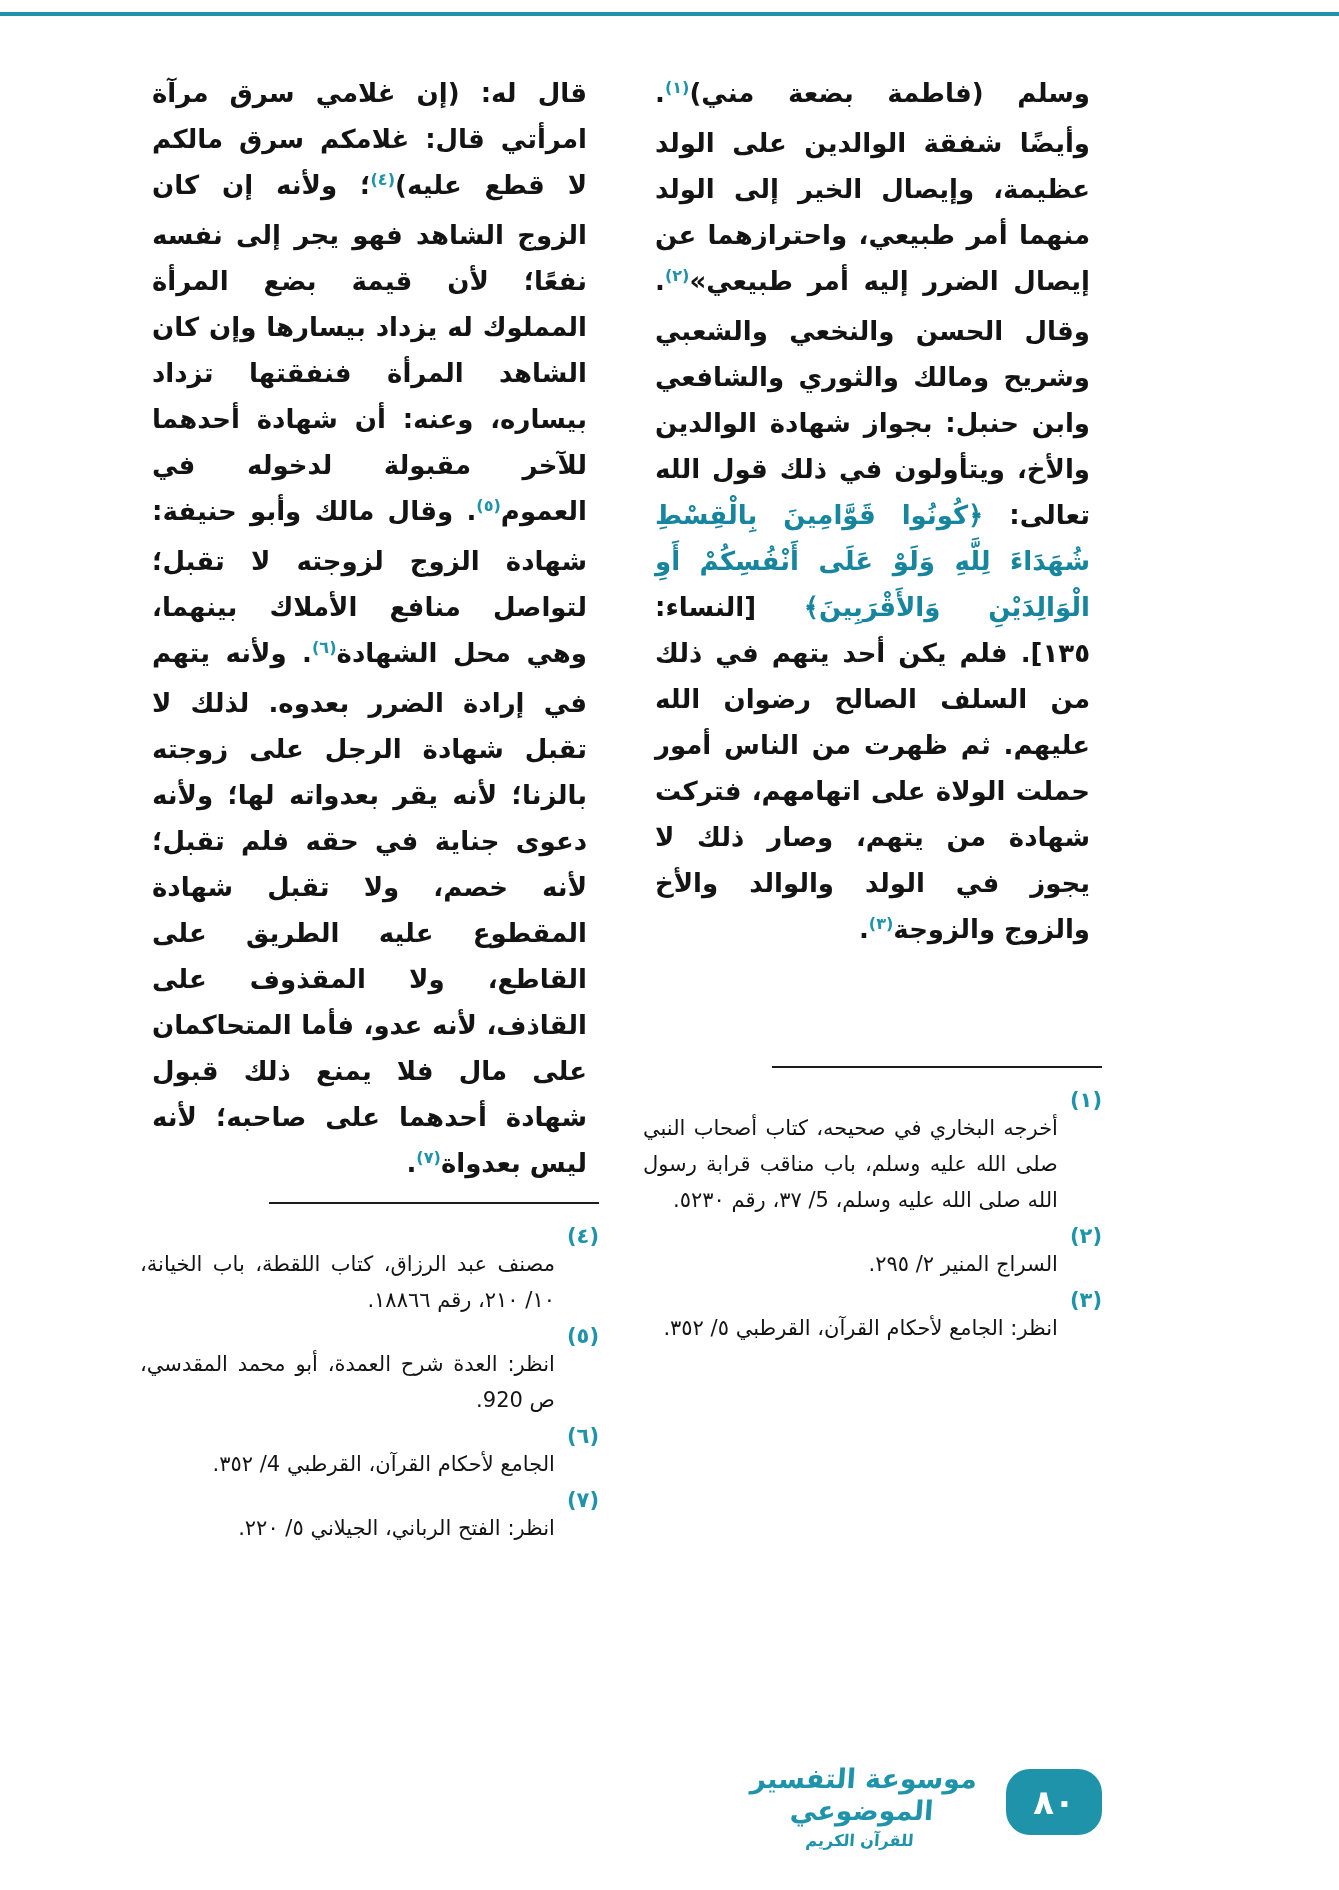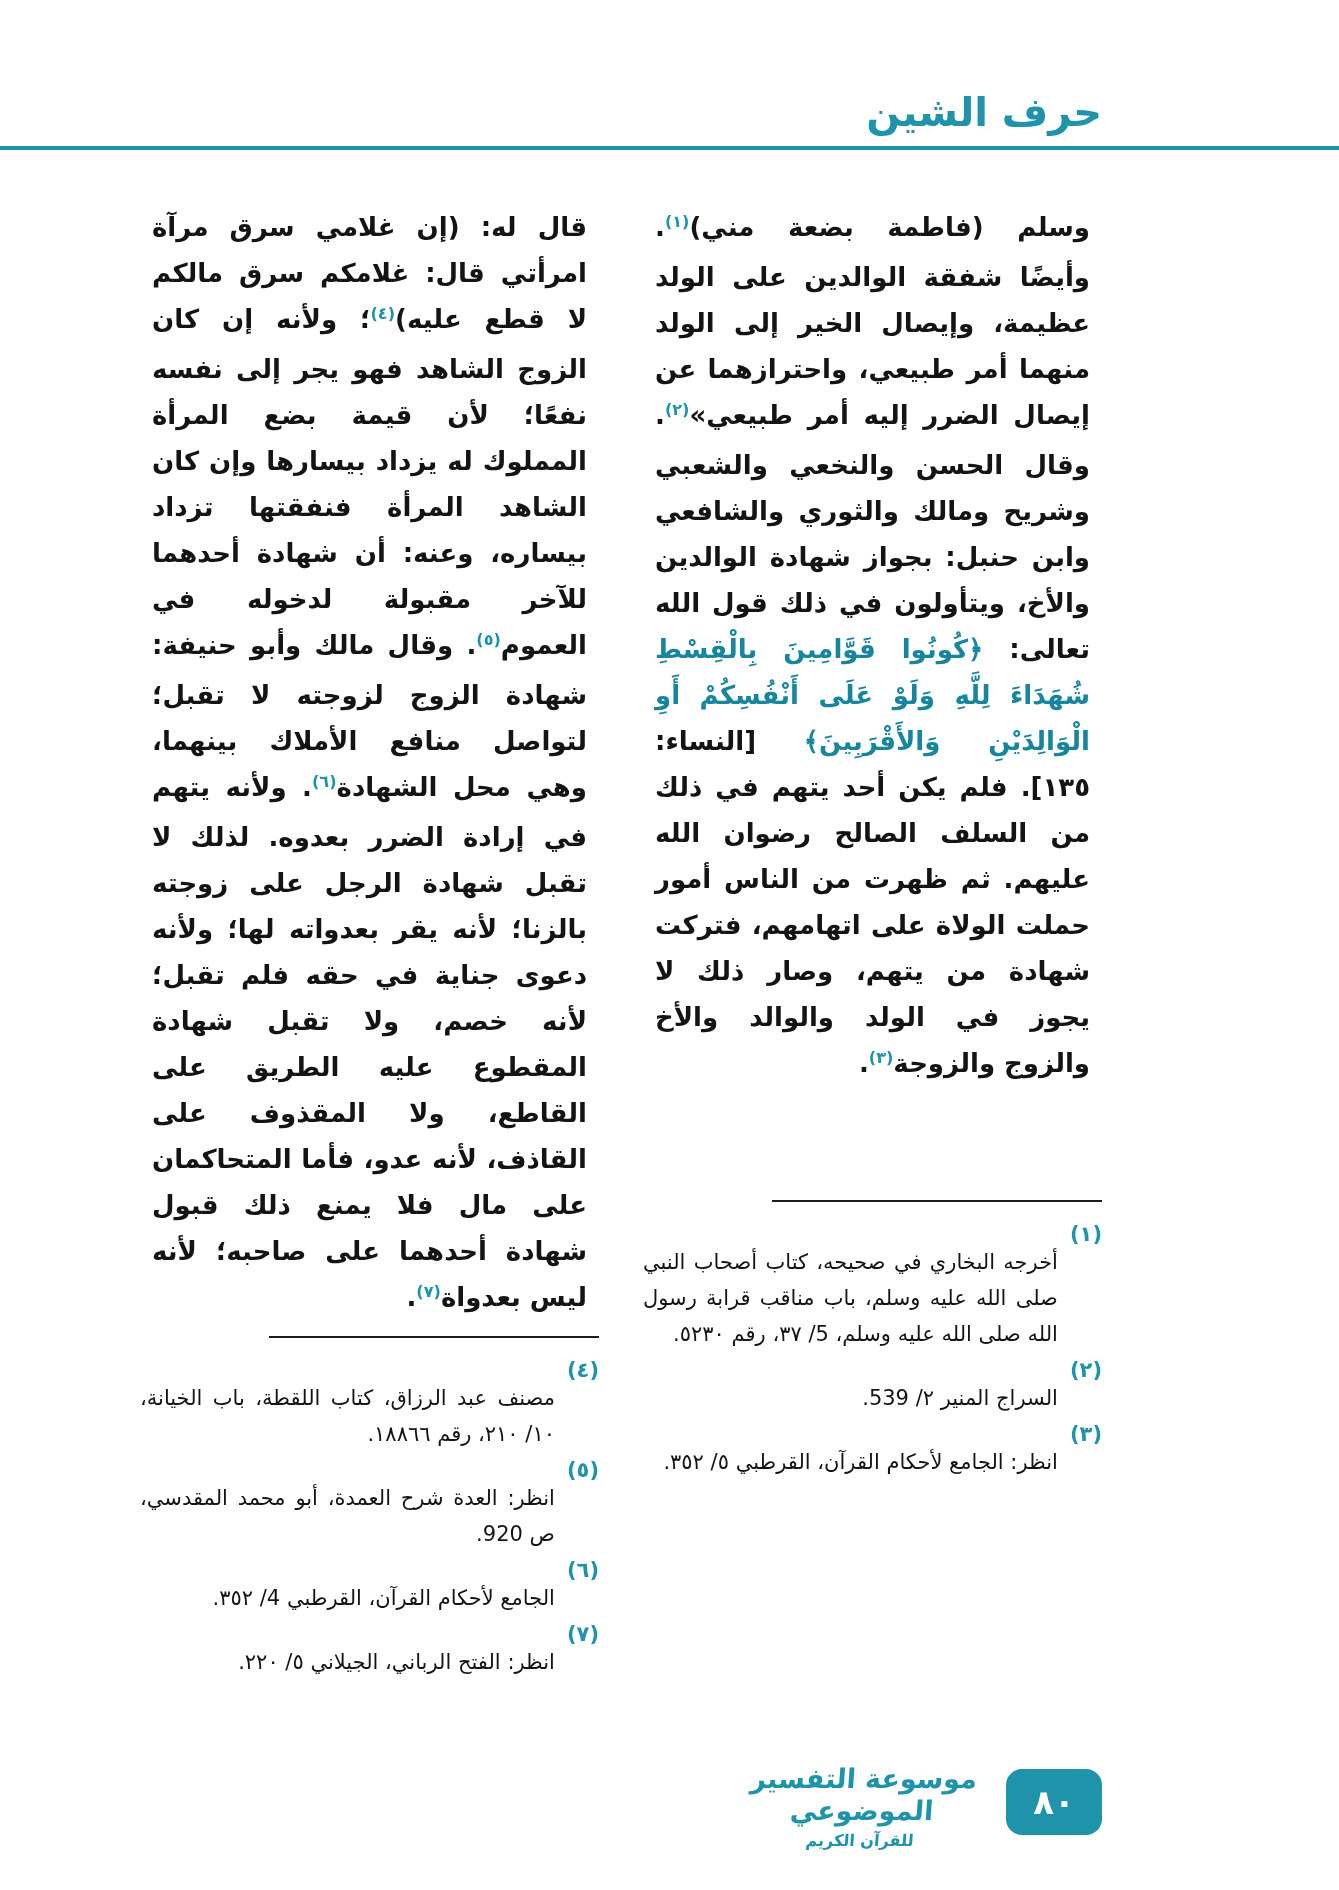--- a/index.html
+++ b/index.html
@@ -96,54 +96,51 @@
   .logo-line1 { font-size:27px; font-weight:700; line-height:1.2; }
   .logo-line2 { font-size:16px; font-weight:700; margin-top:3px; }
   .page-badge {
     position:absolute;
     right:237px;
     bottom:55px;
     width:96px;
     height:66px;
     background:var(--accent, #1e93aa);
     color:#ffffff;
-    border-radius:16px;
+    border-radius:24px;
     display:flex;
     align-items:center;
     justify-content:center;
     font-size:34px;
     font-weight:700;
   }
 </style>
 </head>
 <body>
 
 <div class="page">
 
-  <header class="page-header">
-    <h1 class="chapter-title">حرف الشين</h1>
-  </header>
   <div class="header-rule"></div>
 
   <main class="columns">
 
     <section class="col">
       <div class="body-copy">
         <p class="para"><span>وسلم (فاطمة بضعة مني)</span><span class="marker">(١)</span><span>. وأيضًا شفقة الوالدين على الولد عظيمة، وإيصال الخير إلى الولد منهما أمر طبيعي، واحترازهما عن إيصال الضرر إليه أمر طبيعي»</span><span class="marker">(٢)</span><span>. وقال الحسن والنخعي والشعبي وشريح ومالك والثوري والشافعي وابن حنبل: بجواز شهادة الوالدين والأخ، ويتأولون في ذلك قول الله تعالى: </span><span class="quran">﴿كُونُوا قَوَّامِينَ بِالْقِسْطِ شُهَدَاءَ لِلَّهِ وَلَوْ عَلَى أَنْفُسِكُمْ أَوِ الْوَالِدَيْنِ وَالأَقْرَبِينَ﴾</span><span> [النساء: ١٣٥]. </span><span>فلم يكن أحد يتهم في ذلك من السلف الصالح رضوان الله عليهم. ثم ظهرت من الناس أمور حملت الولاة على اتهامهم، فتركت شهادة من يتهم، وصار ذلك لا يجوز في الولد والوالد والأخ والزوج والزوجة</span><span class="marker">(٣)</span><span>.</span></p>
       </div>
 
       <div class="footnotes">
         <div class="fn-rule"></div>
         <div class="fn-item">
           <span class="fn-marker">(١)</span>
           <span class="fn-text">أخرجه البخاري في صحيحه، كتاب أصحاب النبي صلى الله عليه وسلم، باب مناقب قرابة رسول الله صلى الله عليه وسلم، 5/ ٣٧، رقم ٥٢٣٠.</span>
         </div>
         <div class="fn-item">
           <span class="fn-marker">(٢)</span>
-          <span class="fn-text">السراج المنير ٢/ 539.</span>
+          <span class="fn-text">السراج المنير ٢/ ٢٩٥.</span>
         </div>
         <div class="fn-item">
           <span class="fn-marker">(٣)</span>
           <span class="fn-text">انظر: الجامع لأحكام القرآن، القرطبي ٥/ ٣٥٢.</span>
         </div>
       </div>
     </section>
 
     <section class="col">
       <div class="body-copy">

